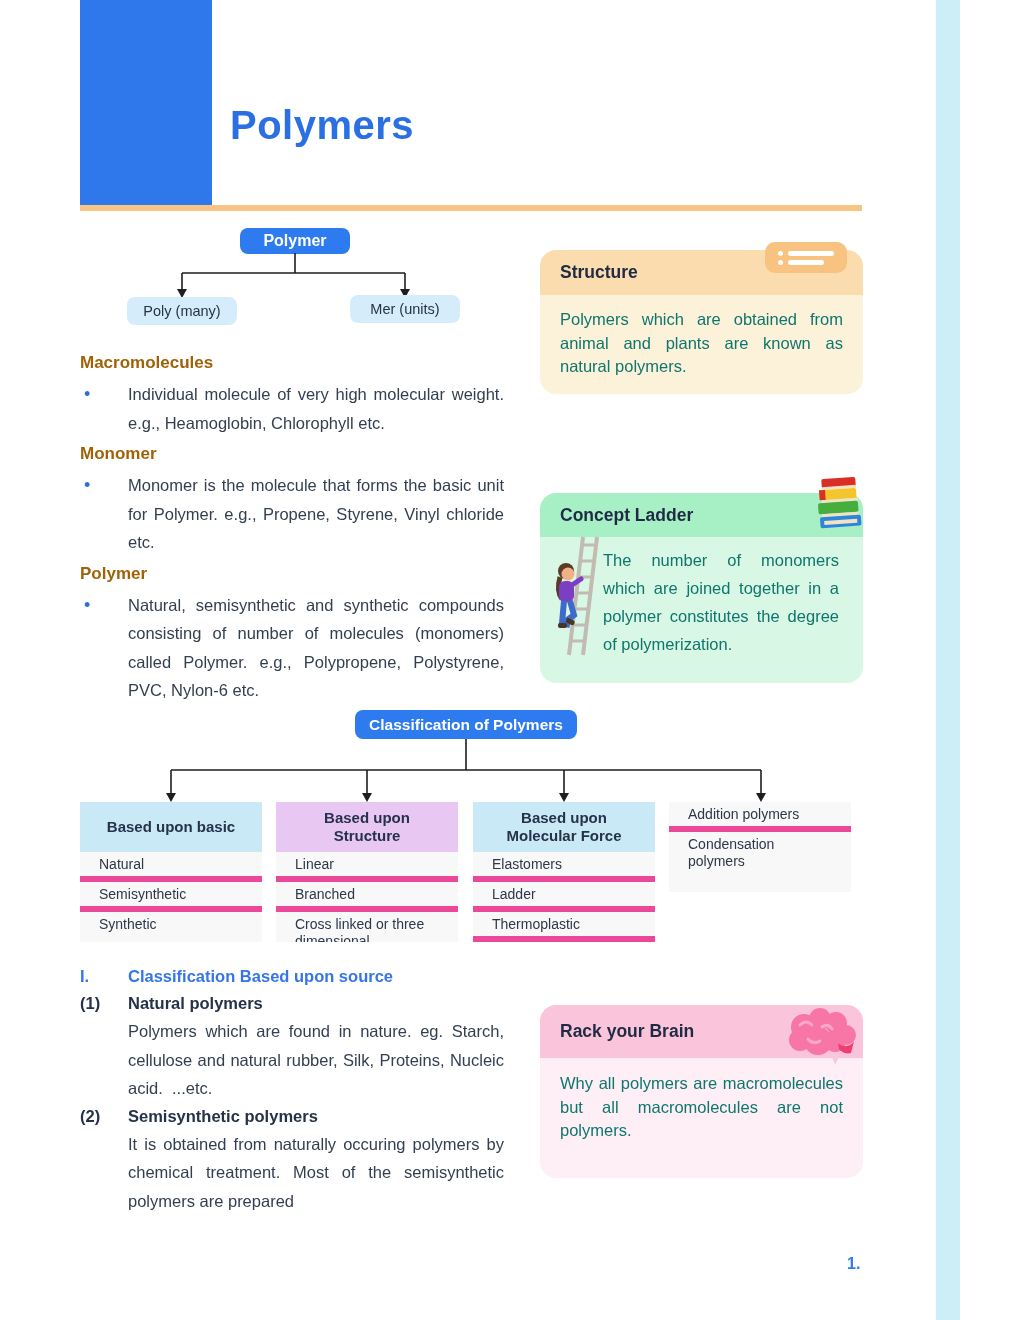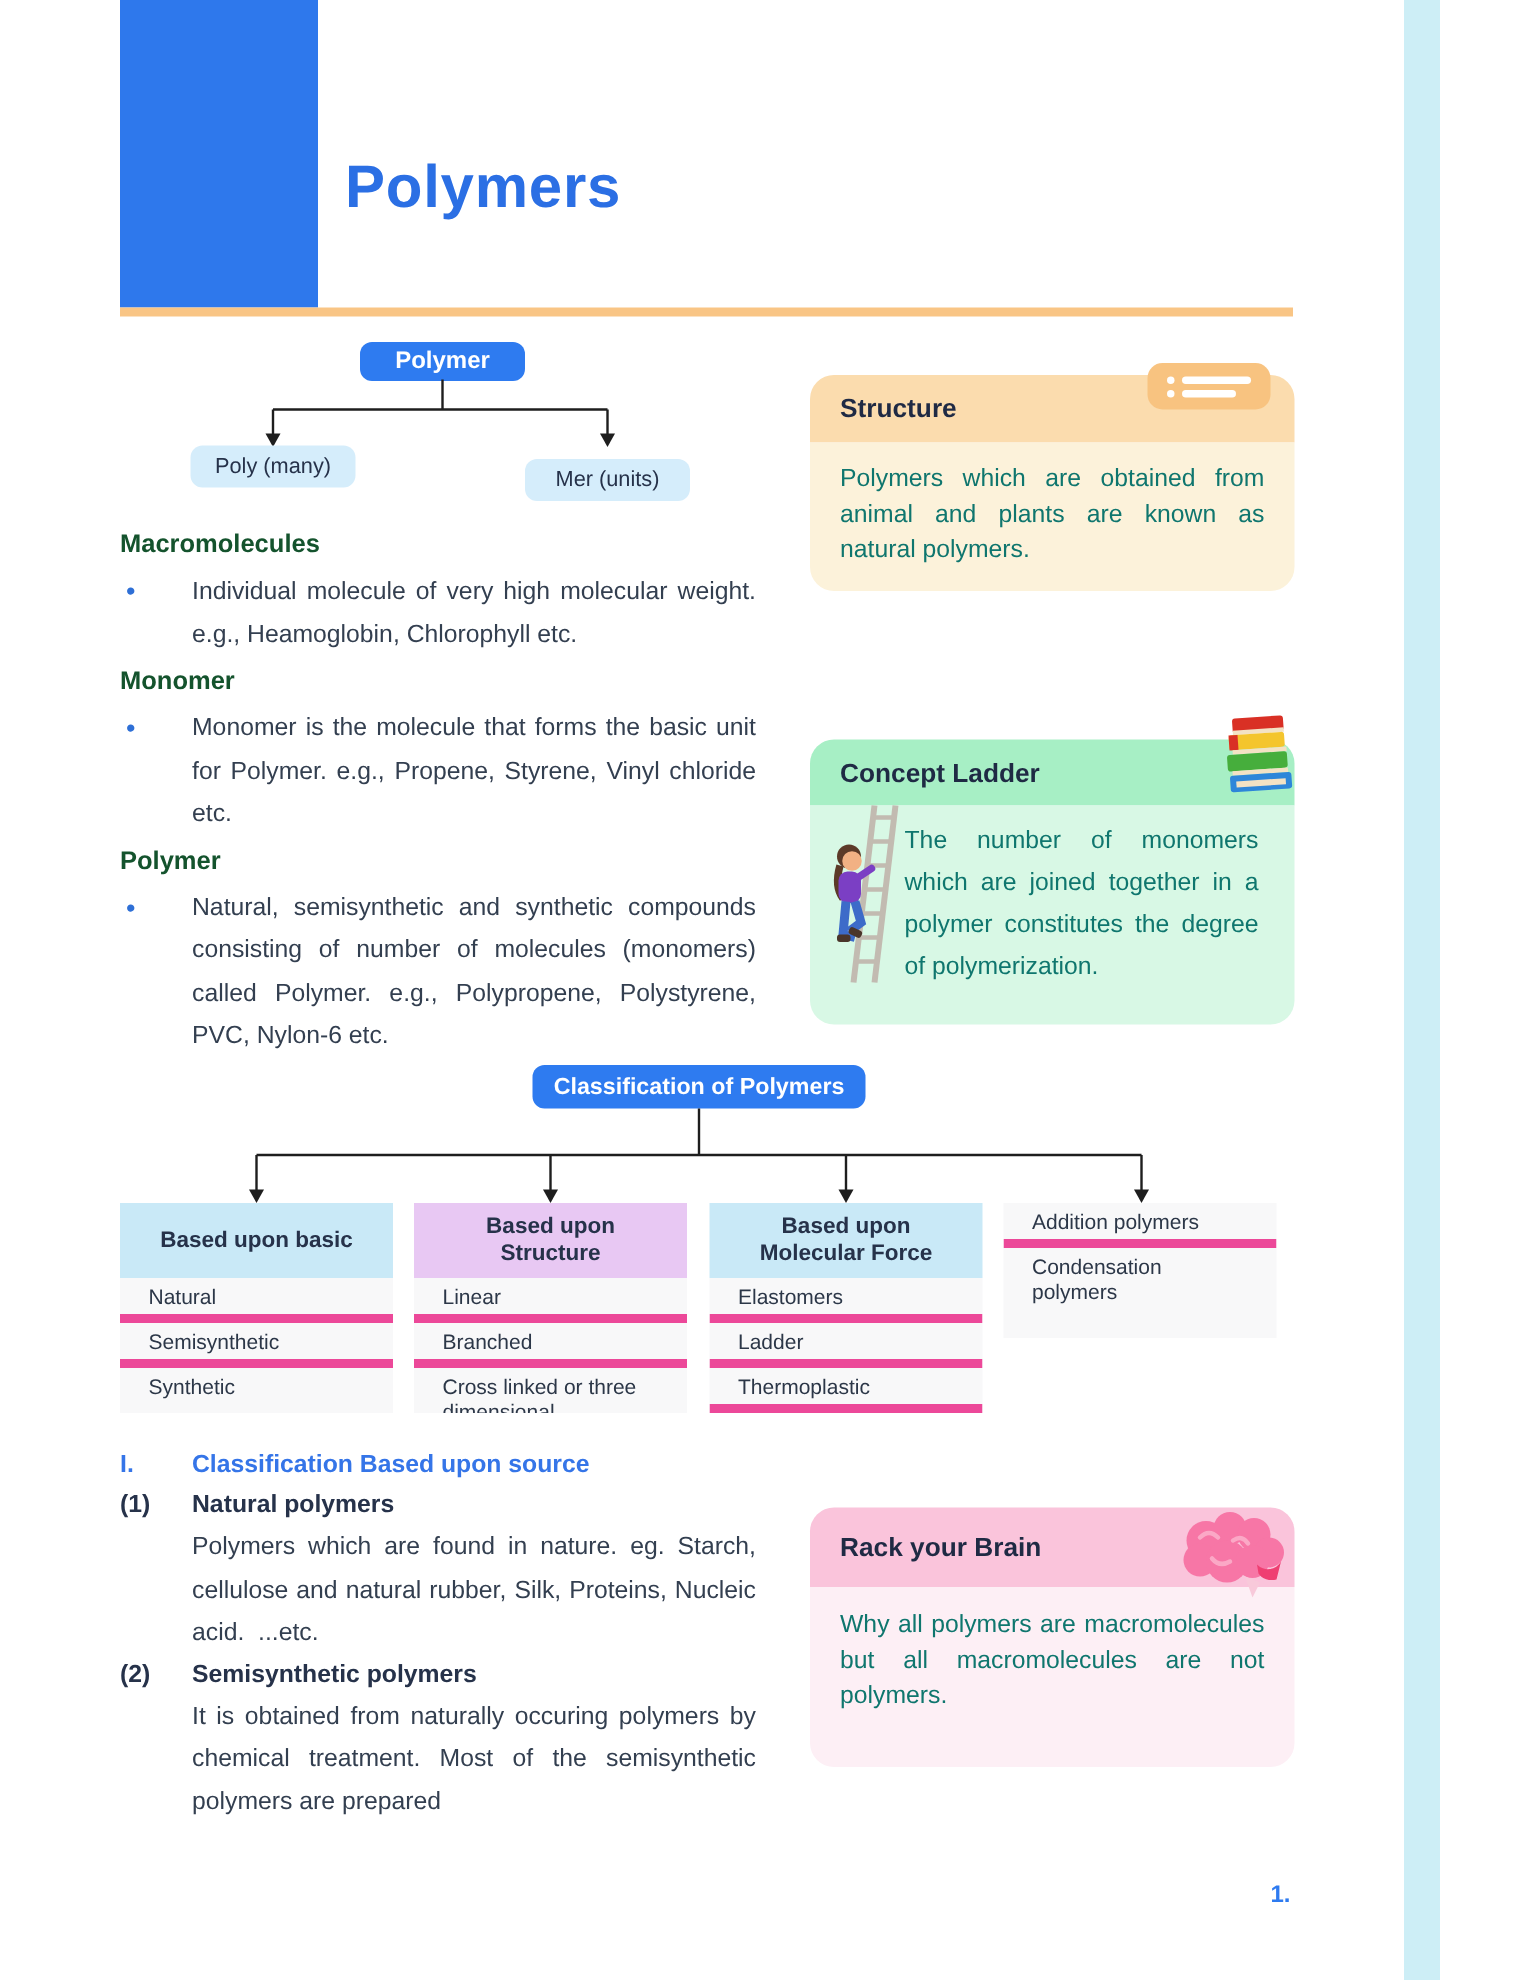--- a/index.html
+++ b/index.html
@@ -12,28 +12,28 @@
   .blue-block { position:absolute; left:80px; top:0; width:132px; height:205px; background:#2e78ec; }
   .page-title { position:absolute; left:230px; top:103px; font-size:40px; font-weight:bold; color:#2b6fe4; letter-spacing:0.5px; }
   .orange-rule { position:absolute; left:80px; top:205px; width:782px; height:6px; background:#f9c585; }
 
   
   .node { position:absolute; display:flex; align-items:center; justify-content:center; border-radius:8px; }
   .root-node { background:#2e7bf0; color:#ffffff; font-weight:bold; }
   .leaf-node { background:#d5edfb; color:#26324a; }
   .polymer-root { left:240px; top:228px; width:110px; height:26px; font-size:16px; }
   .poly-node { left:127px; top:297px; width:110px; height:28px; font-size:14.5px; }
-  .mer-node  { left:350px; top:306px; width:110px; height:28px; font-size:14.5px; }
+  .mer-node  { left:350px; top:295px; width:110px; height:28px; font-size:14.5px; }
   .connector { position:absolute; overflow:visible; }
   .connector path, .connector line { stroke:#1e1e1e; stroke-width:1.6; fill:none; }
   .connector polygon { fill:#1e1e1e; }
 
   
   .left-col { position:absolute; left:80px; top:349px; width:424px; }
-  .blue-h { color:#14532d; font-size:17px; font-weight:bold; line-height:24px; margin:2px 0 5px 0; }
+  .blue-h { color:#a16207; font-size:17px; font-weight:bold; line-height:24px; margin:2px 0 5px 0; }
   .bullet-row { display:flex; margin-bottom:5px; }
   .bullet-row .bullet { width:48px; flex:0 0 48px; color:#2e6fd6; font-size:18px; line-height:28.5px; padding-left:4px; }
   .bullet-row p, .numbered p { flex:1; font-size:16.5px; line-height:28.5px; text-align:justify; }
 
   
   .callout { position:absolute; left:540px; width:323px; border-radius:16px; }
   .callout .co-head { display:flex; align-items:center; border-radius:16px 16px 0 0; padding-left:20px; font-size:17.5px; font-weight:bold; color:#1f2a44; }
   .callout .co-body { border-radius:0 0 16px 16px; font-size:16.5px; text-align:justify; color:#0f766e; }
 
   .definition-box { top:250px; }

